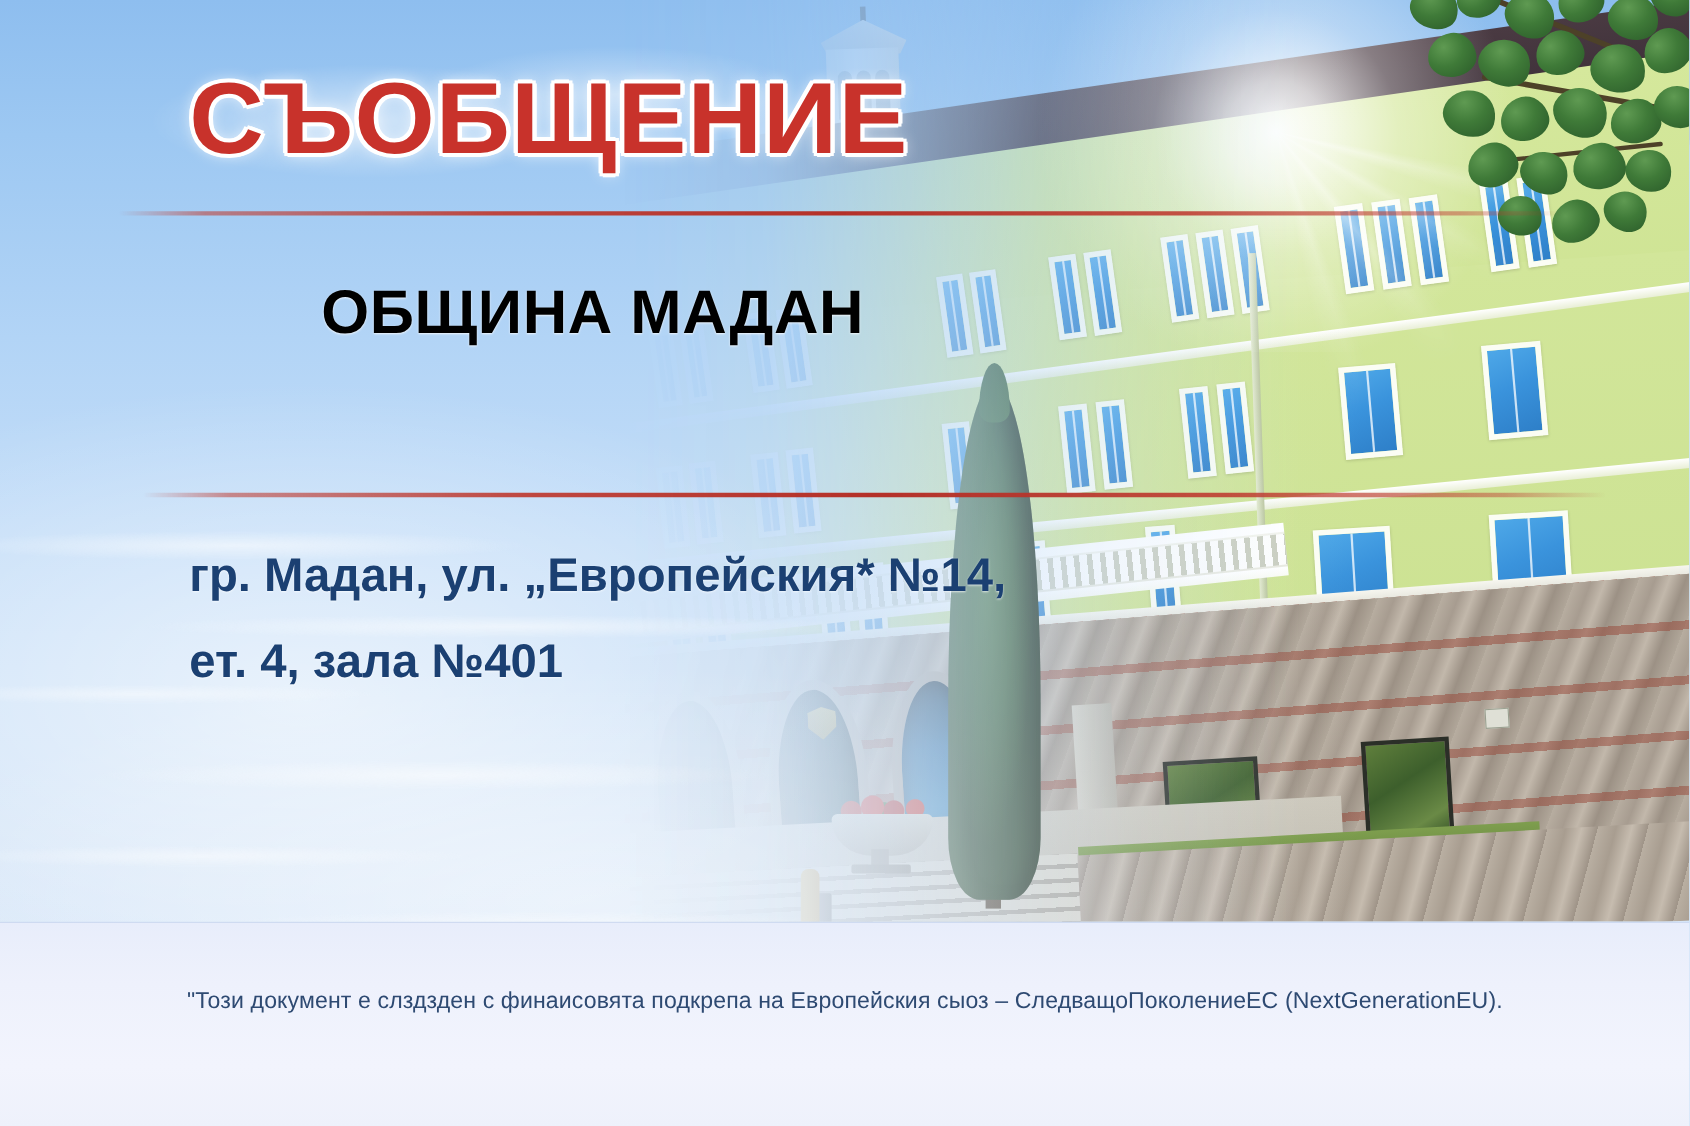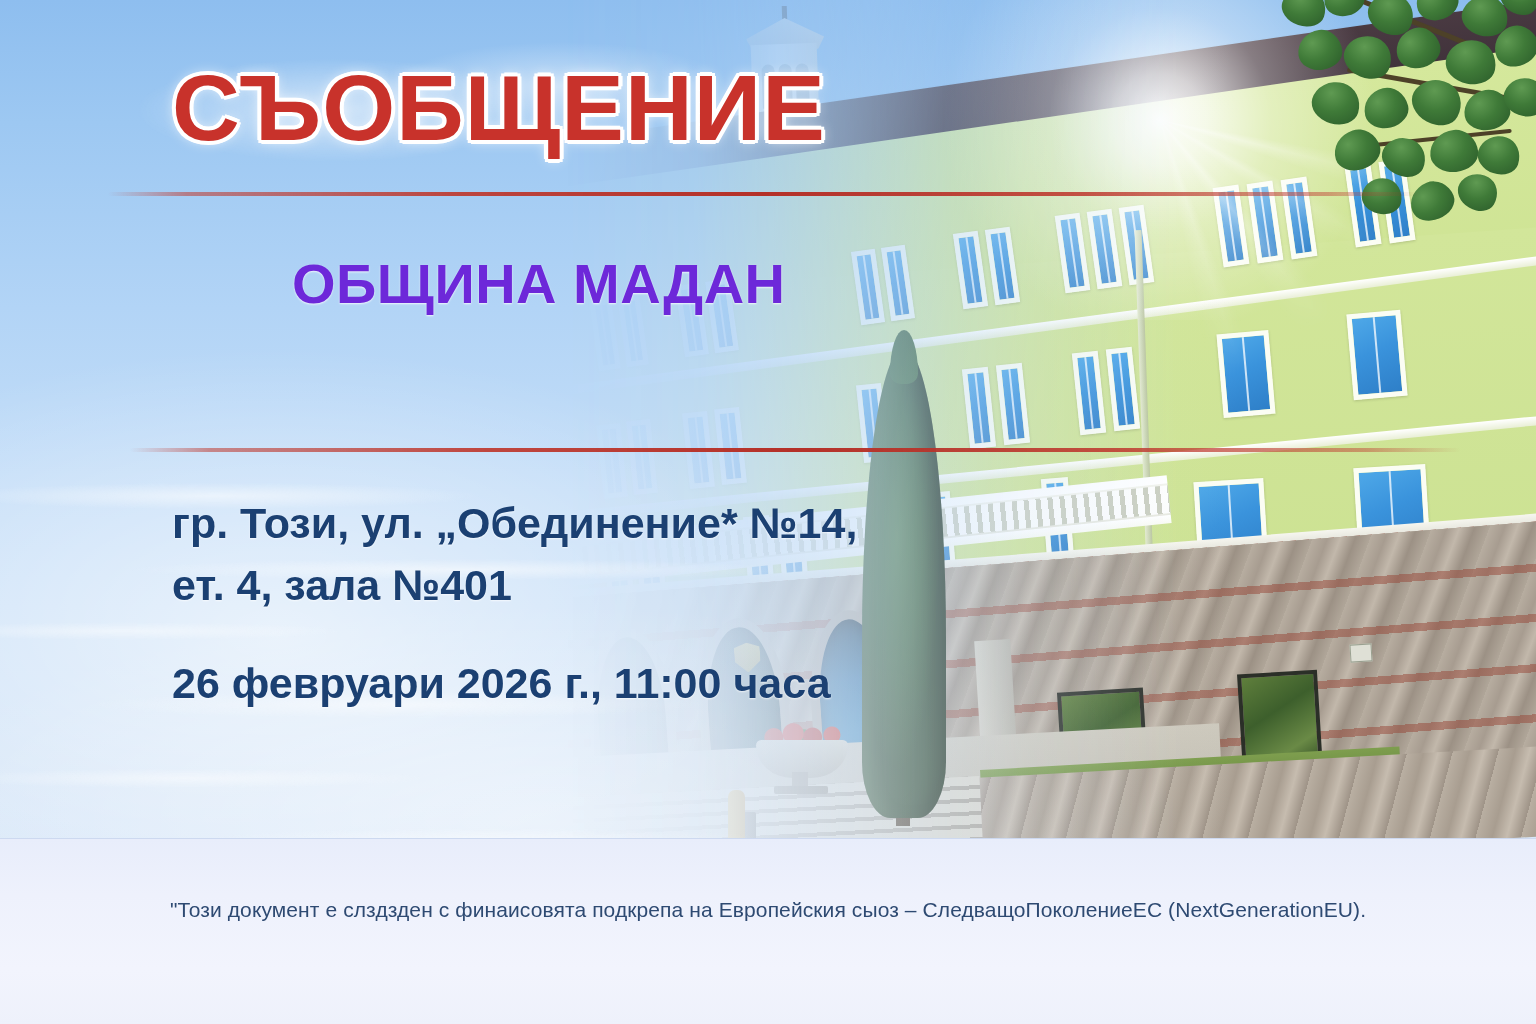--- a/index.html
+++ b/index.html
@@ -468,21 +468,21 @@
       rgba(190,58,48,0.45) 93%,
       rgba(190,58,48,0) 100%);
     filter: blur(0.4px);
   }
   .rule-1 { left: 108px; top: 192px;  width: 1312px; }
   .rule-2 { left: 130px; top: 448px;  width: 1330px; }
 
   .subhead {
     position: absolute;
     left: 172px;
-    color: #6d28d9;
+    color: #000000;
     font-weight: 700;
     font-size: 56px;
     line-height: 1;
     letter-spacing: 0.5px;
     font-family: "Liberation Sans", sans-serif;
     white-space: nowrap;
     text-shadow: 0 1px 2px rgba(255,255,255,0.8);
   }
   .subhead-1 { top: 256px; left: 292px; }
   .subhead-2 { top: 348px; left: 172px; }
@@ -492,21 +492,21 @@
     left: 172px;
     color: #1b4072;
     font-weight: 700;
     font-size: 43px;
     line-height: 1;
     font-family: "Liberation Sans", sans-serif;
     white-space: nowrap;
     text-shadow: 0 1px 2px rgba(255,255,255,0.7);
   }
   .body-1 { top: 502px; }
-  .body-2 { top: 564px; }
+  .body-2 { top: 580px; }
   .body-3 { top: 662px; }
 
   
   .footer-band {
     position: absolute;
     left: 0; right: 0;
     top: 838px;
     height: 186px;
     background: linear-gradient(to bottom, #e8edfb 0%, #eef1fc 30%, #f2f4fd 70%, #eef1fb 100%);
     border-top: 1px solid #cdd9f0;
@@ -672,24 +672,23 @@
 
     <div class="headline">СЪОБЩЕНИЕ</div>
 
     <div class="rule rule-1"></div>
 
     <div class="subhead subhead-1">ОБЩИНА МАДАН</div>
 
 
     <div class="rule rule-2"></div>
 
-    <div class="bodyline body-1">гр. Този, ул. „Обединение* №14,</div>
+    <div class="bodyline body-1">гр. Мадан, ул. „Европейския* №14,</div>
 
     <div class="bodyline body-2">ет. 4, зала №401</div>
 
-    <div class="bodyline body-3">26 февруари 2026 г., 11:00 часа</div>
 
   </div>
 
   <div class="footer-band"></div>
   <div class="footer-text">"Този документ е слздзден с финаисовята подкрепа на Европейския сыоз – СледващоПоколениеЕС (NextGenerationEU).</div>
 
 </div>
 
 </body></html>

